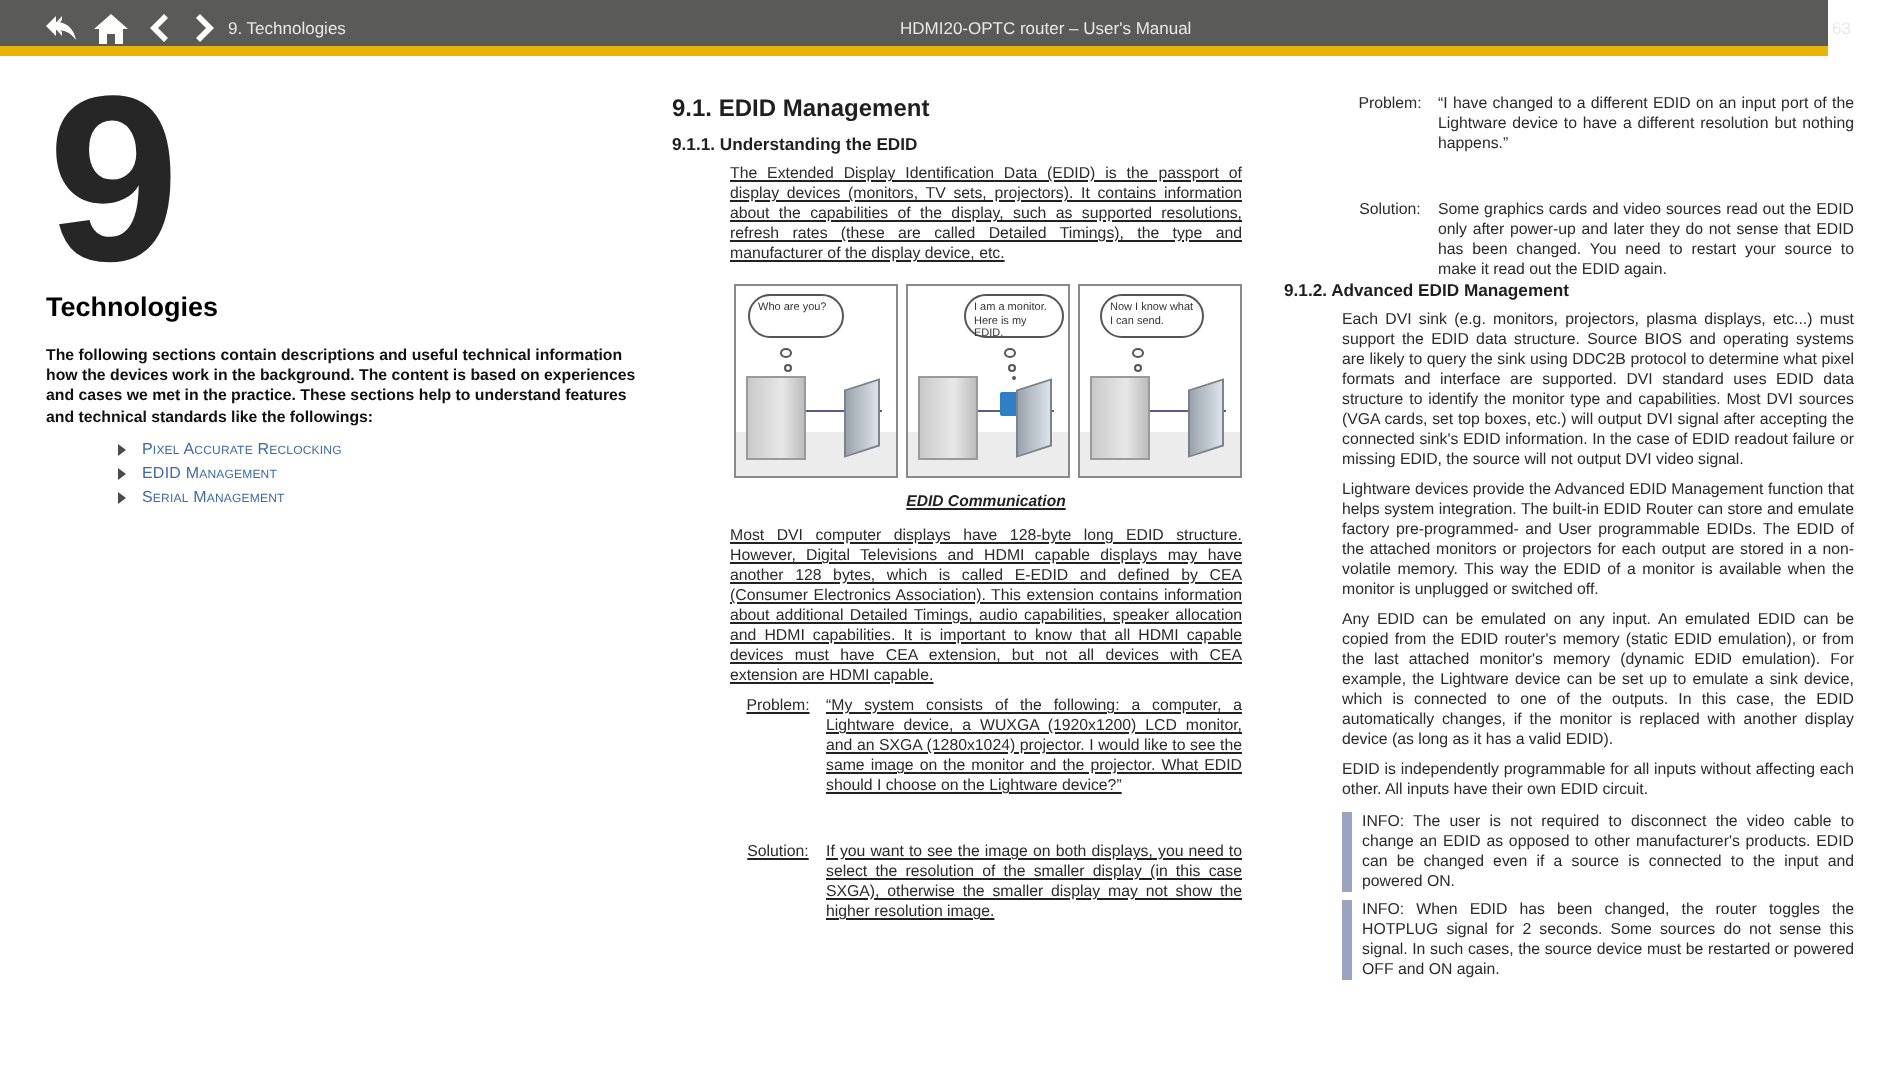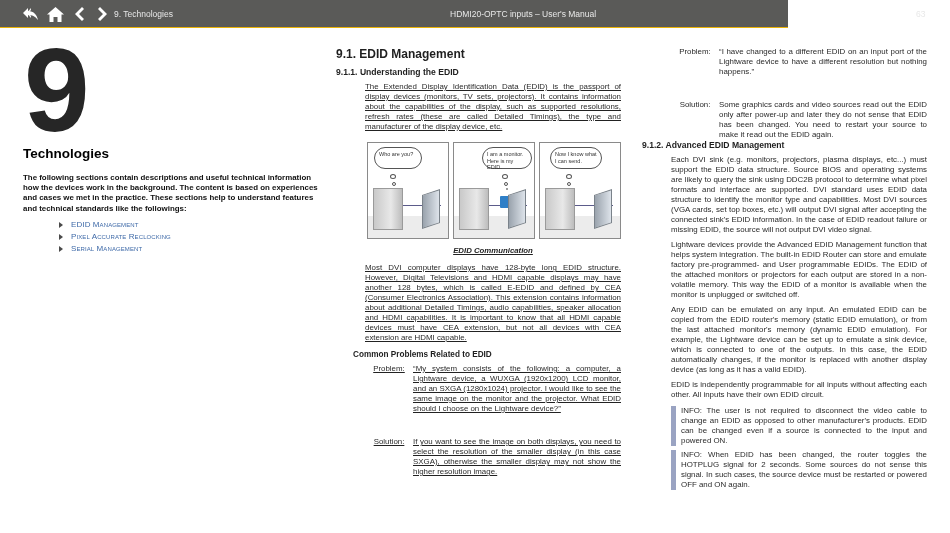--- a/index.html
+++ b/index.html
@@ -1,21 +1,21 @@
 <!DOCTYPE html>
 <html><head>
 <meta charset="utf-8">
 <style>
   * { box-sizing: border-box; margin: 0; padding: 0; }
   html, body { width: 950px; height: 533px; overflow: hidden; background: #ffffff; }
   body { font-family: "Liberation Sans", sans-serif; color: #222; position: relative; }
 
   .topbar {
-    position: absolute; left: 0; top: 0; width: 788px; height: 28px;
-    background: #5a5a58; border-bottom: 1px solid #eab308;
+    position: absolute; left: 0; top: 0; width: 914px; height: 28px;
+    background: #5a5a58; border-bottom: 5px solid #eab308;
     color: #e8e8e8; font-size: 8.5px;
   }
   .nav-icons { position: absolute; left: 22px; top: 5px; display: flex; gap: 6px; align-items: center; }
   .nav-icons .ic { width: 18px; height: 18px; display: flex; align-items: center; justify-content: center; cursor: pointer; }
   .nav-icons svg { fill: #ffffff; }
   .crumb { position: absolute; left: 114px; top: 9px; }
   .doc-title { position: absolute; left: 450px; top: 9px; }
   .page-no { position: absolute; left: 916px; top: 9px; }
 
   .col1 { position: absolute; left: 23px; top: 40px; width: 295px; }
@@ -76,36 +76,36 @@
           <path d="M8 0 L10 2 L5 7 L10 12 L8 14 L1 7 Z"></path>
         </svg>
     </div>
     <div class="ic">
       <svg width="10" height="14" viewBox="0 0 10 14">
           <path d="M2 0 L0 2 L5 7 L0 12 L2 14 L9 7 Z"></path>
         </svg>
     </div>
   </div>
   <span class="crumb">9. Technologies</span>
-  <span class="doc-title">HDMI20-OPTC inputs – User's Manual</span>
+  <span class="doc-title">HDMI20-OPTC router – User's Manual</span>
   <span class="page-no">63</span>
 </div>
 
 <div class="col1">
   <div class="big-num">9</div>
   <div class="chap-title">Technologies</div>
   <div class="chap-intro">The following sections contain descriptions and useful technical information how the devices work in the background. The content is based on experiences and cases we met in the practice. These sections help to understand features and technical standards like the followings:</div>
   <ul class="toc">
     <li>
         <span class="tri"></span>
-        <a>EDID Management</a>
+        <a>Pixel Accurate Reclocking</a>
       </li>
     <li>
         <span class="tri"></span>
-        <a>Pixel Accurate Reclocking</a>
+        <a>EDID Management</a>
       </li>
     <li>
         <span class="tri"></span>
         <a>Serial Management</a>
       </li>
   </ul>
 </div>
 
 <div class="col2">
   <div class="h2">9.1.  EDID Management</div>
@@ -143,21 +143,20 @@
         <div class="bub" style="left:28px;top:45px;width:2px;height:2px;"></div>
         <div class="tower"></div>
         <div class="cable"></div>
         <div class="monitor"></div>
       </div>
     </div>
     <div class="fig-cap">EDID Communication</div>
 
     <p class="para" style="margin-top:8px;">Most DVI computer displays have 128-byte long EDID structure. However, Digital Televisions and HDMI capable displays may have another 128 bytes, which is called E-EDID and defined by CEA (Consumer Electronics Association). This extension contains information about additional Detailed Timings, audio capabilities, speaker allocation and HDMI capabilities. It is important to know that all HDMI capable devices must have CEA extension, but not all devices with CEA extension are HDMI capable.</p>
   </div>
-  <div class="h4" style="margin-top:7px; margin-left:17px;">Common Problems Related to EDID</div>
   <div class="indent">
     <div class="ps-row" style="margin-top:5px;">
       <div class="ps-label">Problem:</div>
       <div class="ps-text para">“My system consists of the following: a computer, a Lightware device, a WUXGA (1920x1200) LCD monitor, and an SXGA (1280x1024) projector. I would like to see the same image on the monitor and the projector. What EDID should I choose on the Lightware device?”</div>
     </div>
     <div class="ps-row">
       <div class="ps-label">Solution:</div>
       <div class="ps-text para">If you want to see the image on both displays, you need to select the resolution of the smaller display (in this case SXGA), otherwise the smaller display may not show the higher resolution image.</div>
     </div>
   </div>

